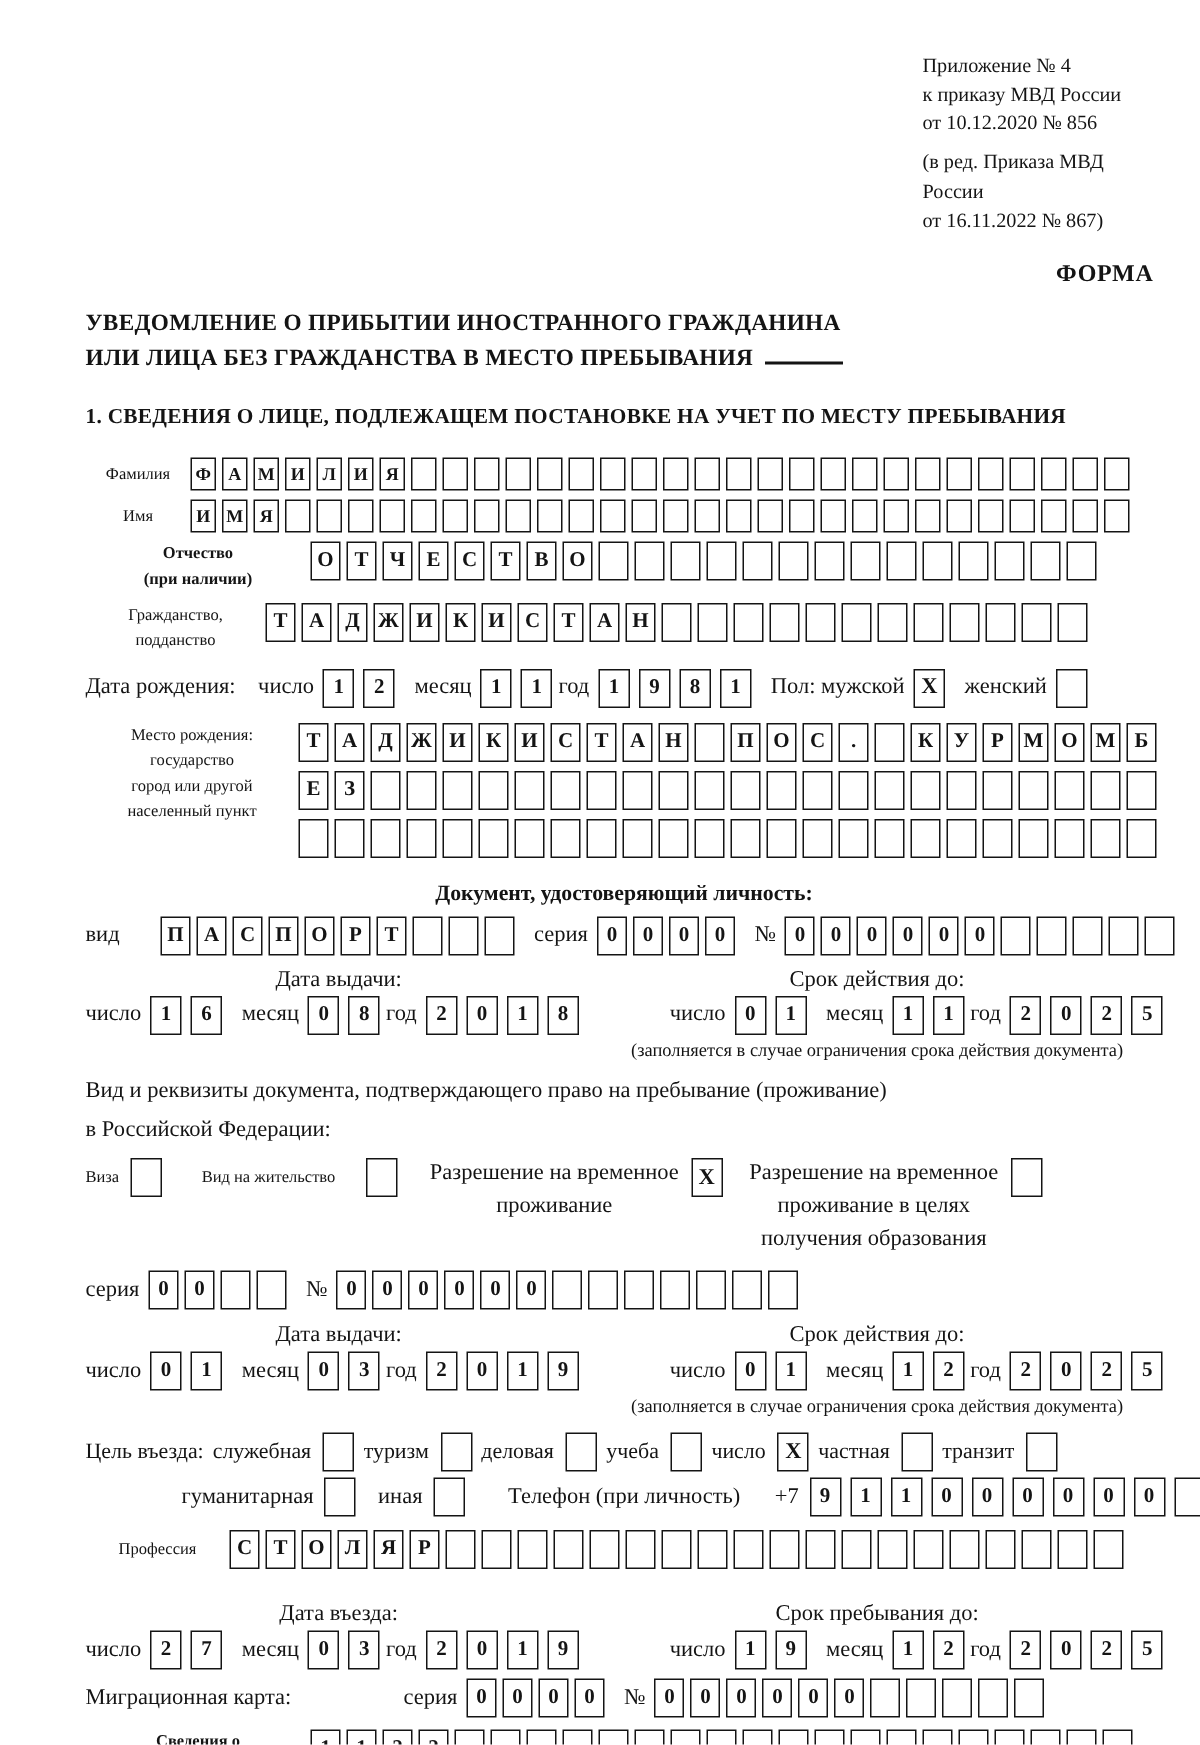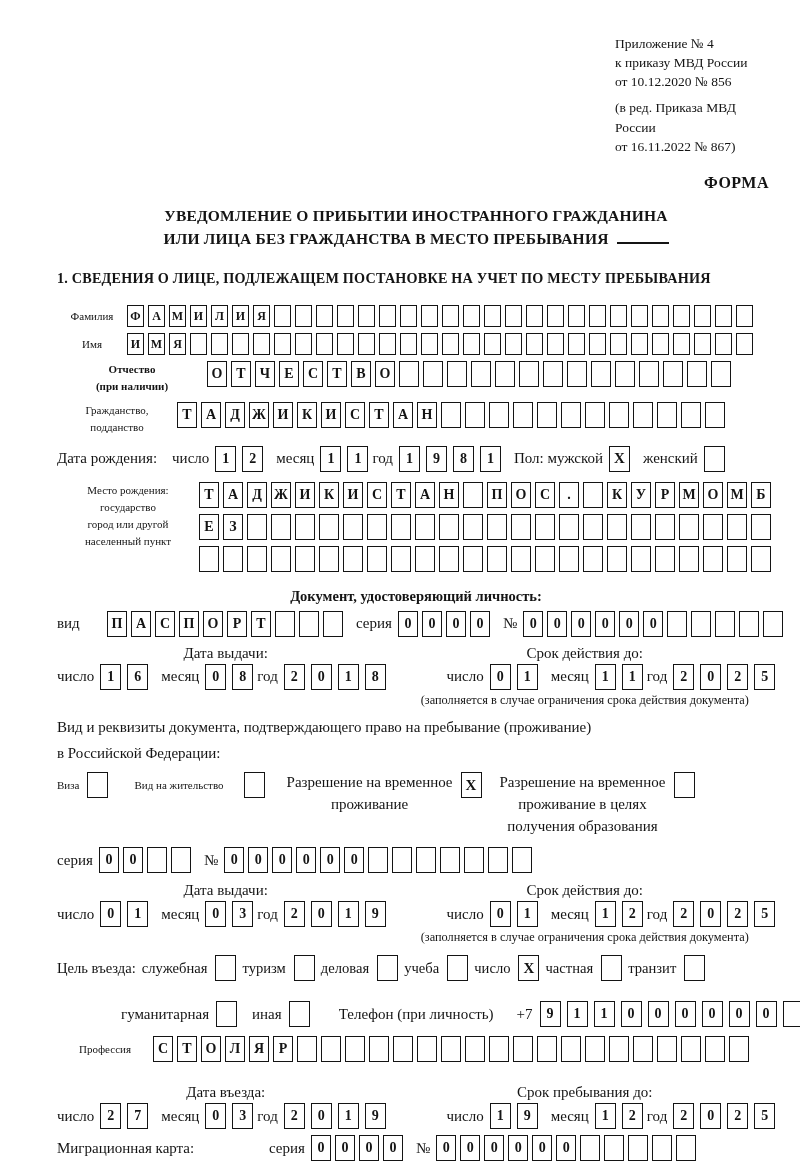--- a/index.html
+++ b/index.html
@@ -9,21 +9,21 @@
     font-family:"Liberation Serif","DejaVu Serif",serif;
     color:#141414;
   }
   .page { width:800px; height:1163px; padding:34px 25px 16px 57px; overflow:hidden; }
 
   .hdr-right { margin-left:558px; font-size:13.5px; line-height:1.42; }
   .hdr-right .grp2 { margin-top:7px; }
 
   .forma { text-align:right; font-weight:bold; font-size:16px; margin-top:18px; padding-right:6px; letter-spacing:.5px; }
 
-  .title { text-align:center; font-weight:bold; font-size:15.5px; line-height:1.5; margin-top:12px; letter-spacing:.2px; }
+  .title { font-weight:bold; font-size:15.5px; line-height:1.5; margin-top:12px; letter-spacing:.2px; }
   .blank-line { display:inline-block; width:52px; border-bottom:2px solid #141414; height:.9em; margin-left:8px; }
 
   .sec-head { font-weight:bold; font-size:14.2px; margin-top:20px; margin-bottom:18px; letter-spacing:.2px; white-space:nowrap; }
 
   .row { display:flex; align-items:flex-start; margin-bottom:6px; }
   .lbl { font-size:11px; line-height:1.5; flex-shrink:0;text-align:center; }
   .lbl.vcenter { align-self:center; }
 
   .cells { display:flex; gap:4px; flex-wrap:nowrap; }
   .cell {
@@ -58,21 +58,21 @@
   .dlbl.gap { margin-left:9px; }
   .note { font-size:12.3px; text-align:center; margin-top:3px; }
 
   .para { font-size:15px; line-height:1.75; margin-top:2px; }
 
   .visa-row { display:flex; align-items:flex-start; margin-top:6px; margin-bottom:10px; }
   .pair { display:inline-flex; align-items:center; gap:8px; }
   .pair .lbl { white-space:nowrap; }
   .mlabel { text-align:center; font-size:15px; line-height:1.45; }
 
-  .purpose-row { display:flex; align-items:center; gap:6px; font-size:14.6px; margin-top:10px; margin-bottom:20px; white-space:nowrap; }
+  .purpose-row { display:flex; align-items:center; gap:6px; font-size:14.6px; margin-top:10px; margin-bottom:4px; white-space:nowrap; }
   .purpose-row .cbox { margin-left:2px; }
 
   .phone-row { display:flex; align-items:center; gap:7px; font-size:15px; margin-bottom:9px; padding-left:64px; white-space:nowrap;text-align:right; }
 </style>
 </head>
 <body>
 
 <div class="page">
 
   <div class="hdr-right">

